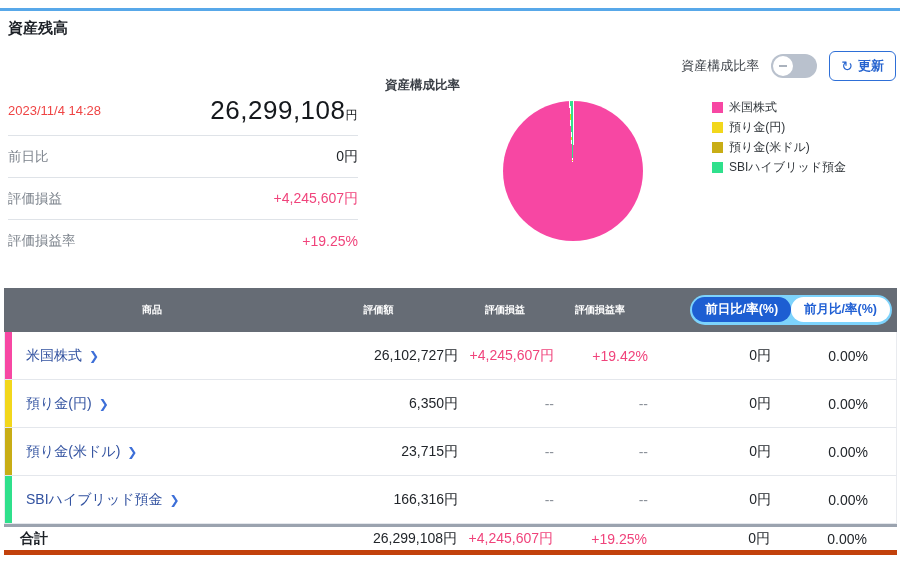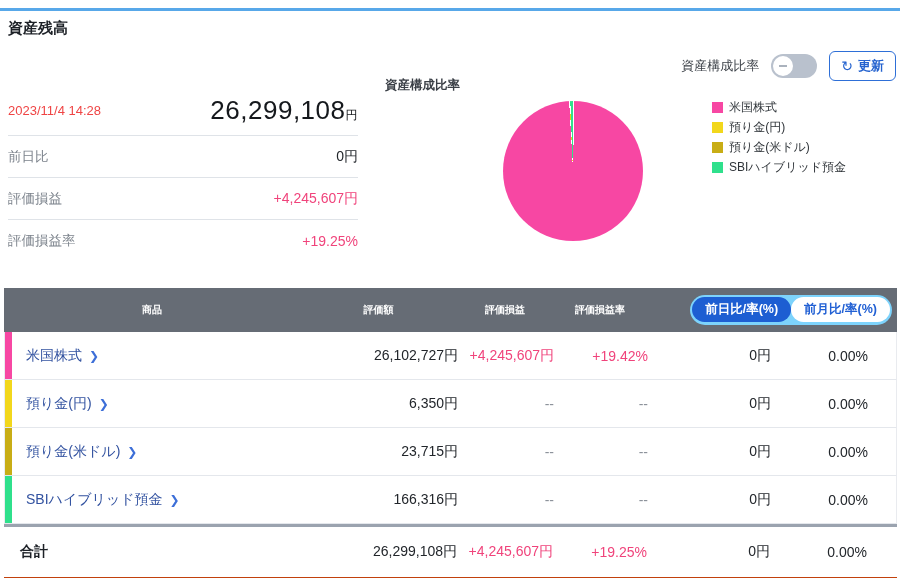--- a/index.html
+++ b/index.html
@@ -60,21 +60,21 @@
      border-bottom:1px solid #e4e7ec; border-left:1px solid #e9ebef; border-right:1px solid #e9ebef; }
   .row-bar { position:absolute; left:0; top:0; bottom:0; width:7px; }
   .bar-0 { background:#f747a3; } .bar-1 { background:#f2d71c; } .bar-2 { background:#c8ad15; } .bar-3 { background:#2fe08c; }
   .product-link { margin-left:21px; font-size:14px; color:#3252a0; text-decoration:none; cursor:pointer;
      display:flex; align-items:center; gap:7px; }
   .chevron { color:#3d6fd8; font-size:12px; font-weight:bold; }
   .num { text-align:left; justify-self:end; font-size:14px; color:#22262b; }
   .dash { color:#8d939b; }
 
   .t-total { display:grid; grid-template-columns:296px 157px 96px 94px 123px 97px; padding-right:30px;
-     height:54px; align-items:center; background:#fff; border-top:3px solid #9ba3af; border-bottom:1px solid #c2410c; }
+     height:31px; align-items:center; background:#fff; border-top:3px solid #9ba3af; border-bottom:5px solid #c2410c; }
   .total-label { margin-left:16px; font-size:14px; font-weight:bold; color:#1d2127; }
 </style>
 </head>
 <body>
 
 <div class="stage">
 
   <div class="top-line"></div>
   <h1 class="page-title">資産残高</h1>
 

